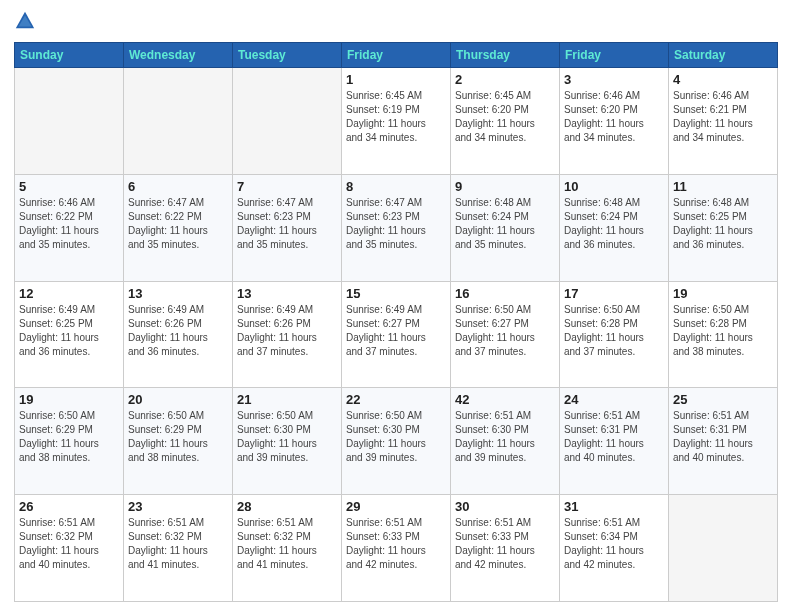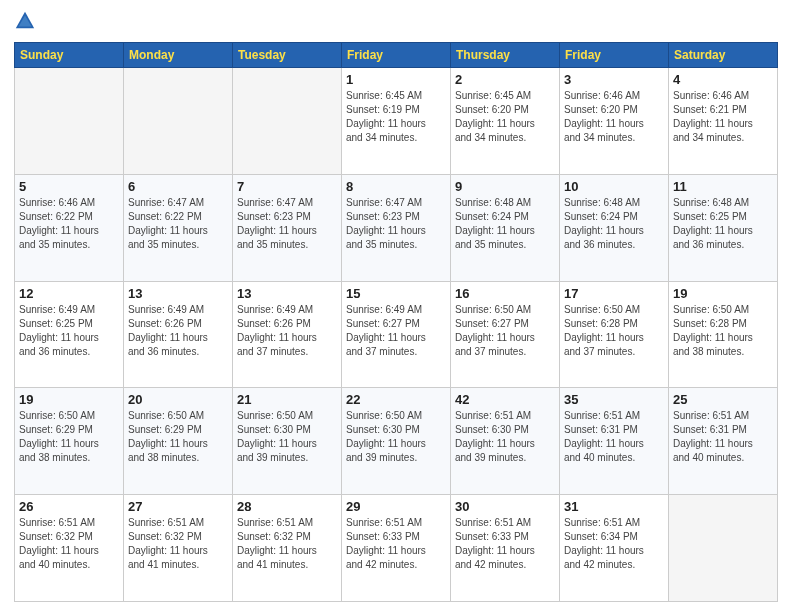--- a/index.html
+++ b/index.html
@@ -67,21 +67,21 @@
       margin-top: 2px;
     }
     .calendar {
       width: 100%;
       border-collapse: collapse;
       flex: 1;
       table-layout: fixed;
     }
     .calendar thead tr th {
       background: #2563b0;
-      color: #fde047;
+      color: #5eead4;
       font-size: 12px;
       font-weight: bold;
       text-align: left;
       padding: 5px 5px;
       border: 1px solid #1a4a8a;
     }
     .calendar tbody tr td {
       border: 1px solid #ccc;
       vertical-align: top;
       padding: 4px 4px;
@@ -129,21 +129,21 @@
     <div class="title-area">
       <div class="month-title"></div>
       <div class="location"></div>
     </div>
   </div>
 
   <table class="calendar">
     <thead>
       <tr>
       <th>Sunday</th>
-          <th>Monday</th>
+          <th>Wednesday</th>
           <th>Tuesday</th>
           <th>Friday</th>
           <th>Thursday</th>
           <th>Friday</th>
           <th>Saturday</th>
         </tr>
     </thead>
     <tbody id="calendar-body">
     <tr>
           <td class="empty-cell"></td>
@@ -310,21 +310,21 @@
 and 39 minutes.</div>
           </td>
           <td>
             <div class="day-number">42</div>
             <div class="day-info" style="white-space: pre-line;">Sunrise: 6:51 AM
 Sunset: 6:30 PM
 Daylight: 11 hours
 and 39 minutes.</div>
           </td>
           <td>
-            <div class="day-number">35</div>
+            <div class="day-number">24</div>
             <div class="day-info" style="white-space: pre-line;">Sunrise: 6:51 AM
 Sunset: 6:31 PM
 Daylight: 11 hours
 and 40 minutes.</div>
           </td>
           <td>
             <div class="day-number">25</div>
             <div class="day-info" style="white-space: pre-line;">Sunrise: 6:51 AM
 Sunset: 6:31 PM
 Daylight: 11 hours
@@ -333,21 +333,21 @@
         </tr>
         <tr>
           <td>
             <div class="day-number">26</div>
             <div class="day-info" style="white-space: pre-line;">Sunrise: 6:51 AM
 Sunset: 6:32 PM
 Daylight: 11 hours
 and 40 minutes.</div>
           </td>
           <td>
-            <div class="day-number">27</div>
+            <div class="day-number">23</div>
             <div class="day-info" style="white-space: pre-line;">Sunrise: 6:51 AM
 Sunset: 6:32 PM
 Daylight: 11 hours
 and 41 minutes.</div>
           </td>
           <td>
             <div class="day-number">28</div>
             <div class="day-info" style="white-space: pre-line;">Sunrise: 6:51 AM
 Sunset: 6:32 PM
 Daylight: 11 hours

